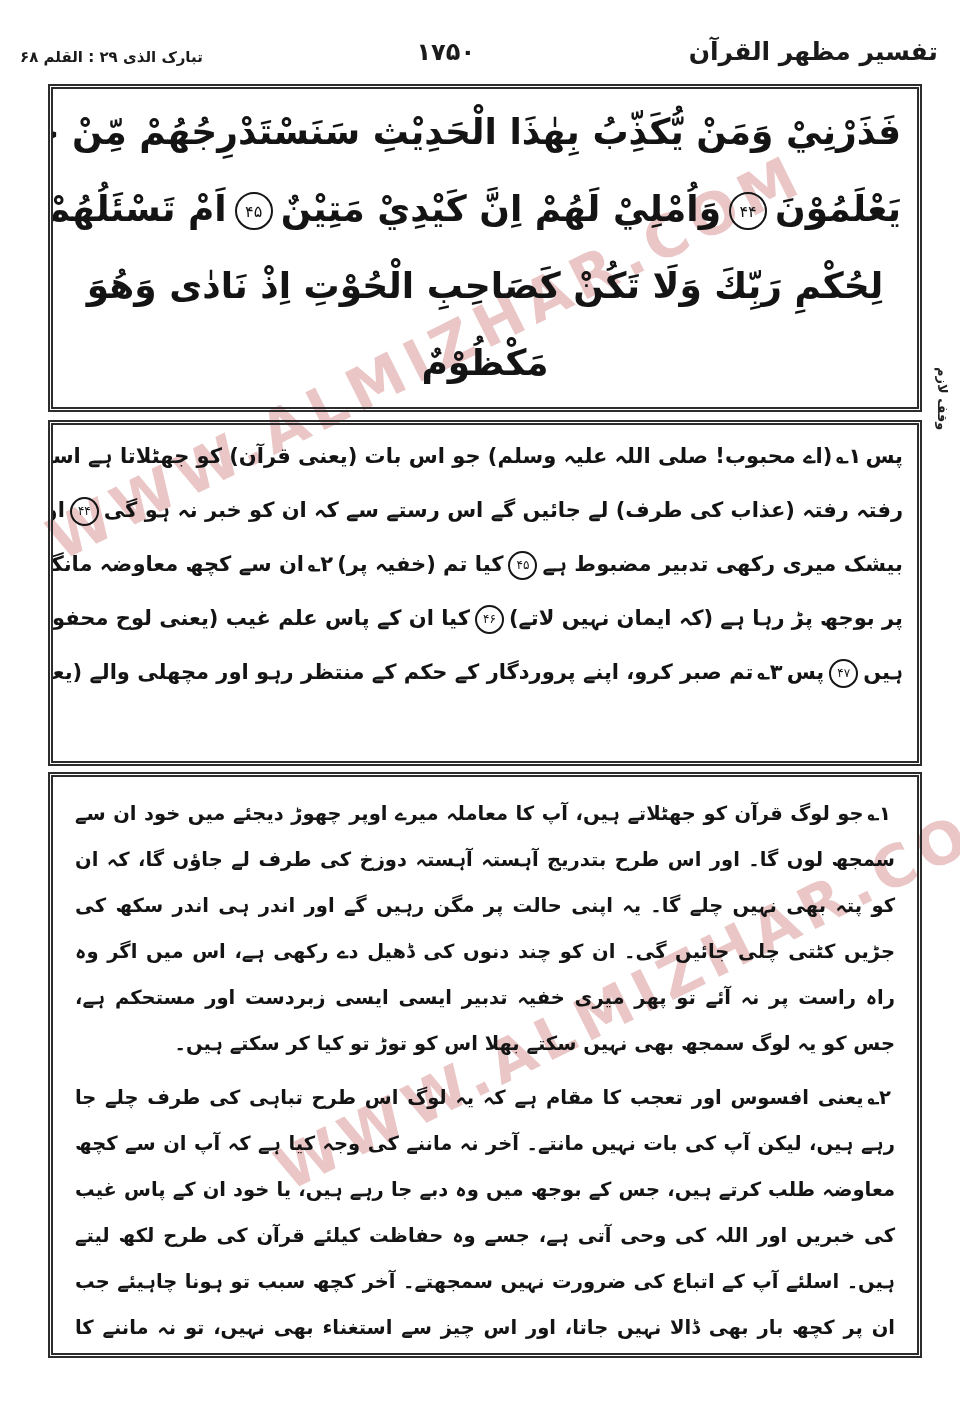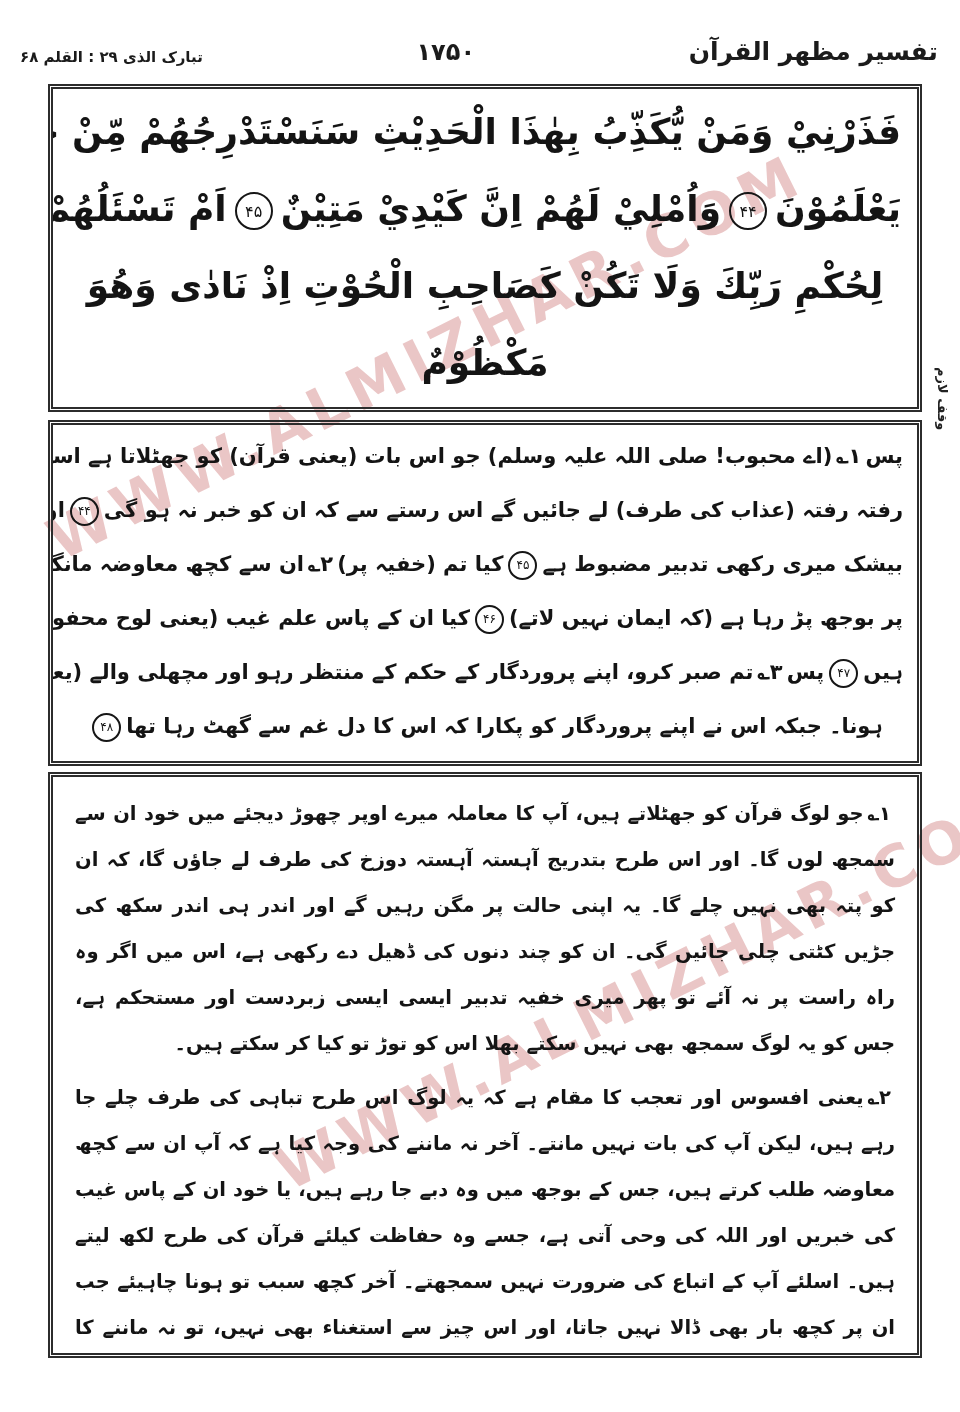--- a/index.html
+++ b/index.html
@@ -115,21 +115,20 @@
       <div class="q-line"><span>فَذَرْنِيْ وَمَنْ يُّكَذِّبُ بِهٰذَا الْحَدِيْثِ سَنَسْتَدْرِجُهُمْ مِّنْ حَيْثُ لَا</span></div>
       <div class="q-line"><span>يَعْلَمُوْنَ</span><span class="verse-num">۴۴</span><span>وَاُمْلِيْ لَهُمْ اِنَّ كَيْدِيْ مَتِيْنٌ</span><span class="verse-num">۴۵</span><span>اَمْ تَسْئَلُهُمْ اَجْرًا فَهُمْ</span></div>
       <div class="q-line center"><span>لِحُكْمِ رَبِّكَ وَلَا تَكُنْ كَصَاحِبِ الْحُوْتِ اِذْ نَادٰى وَهُوَ مَكْظُوْمٌ</span></div>
     </div>
   <div class="box trans-box" id="trans-box">
       <div class="t-line"><span>پس</span><span class="fn-marker">۱؎</span><span>(اے محبوب! صلی اللہ علیہ وسلم) جو اس بات (یعنی قرآن) کو جھٹلاتا ہے اسے مجھ پر چھوڑ دو۔ عنقریب ہم ان کو</span></div>
       <div class="t-line"><span>رفتہ رفتہ (عذاب کی طرف) لے جائیں گے اس رستے سے کہ ان کو خبر نہ ہو گی</span><span class="verse-num">۴۴</span><span>اور میں ان کو ڈھیل دوں گا،</span></div>
       <div class="t-line"><span>بیشک میری رکھی تدبیر مضبوط ہے</span><span class="verse-num">۴۵</span><span>کیا تم (خفیہ پر)</span><span class="fn-marker">۲؎</span><span>ان سے کچھ معاوضہ مانگتے ہو کہ جس کے تاوان کا ان</span></div>
       <div class="t-line"><span>پر بوجھ پڑ رہا ہے (کہ ایمان نہیں لاتے)</span><span class="verse-num">۴۶</span><span>کیا ان کے پاس علم غیب (یعنی لوح محفوظ) ہے کہ وہ لکھ رہے</span></div>
       <div class="t-line"><span>ہیں</span><span class="verse-num">۴۷</span><span>پس</span><span class="fn-marker">۳؎</span><span>تم صبر کرو، اپنے پروردگار کے حکم کے منتظر رہو اور مچھلی والے (یعنی یونس علیہ السلام) کی طرح نہ</span></div>
-      <div class="t-line center"><span>ہونا۔ جبکہ اس نے اپنے پروردگار کو پکارا کہ اس کا دل غم سے گھٹ رہا تھا</span><span class="verse-num">۴۸</span></div>
     </div>
   <div class="box comm-box" id="comm-box">
       <div class="c-para"><span class="fn-marker">۱؎</span><span>جو لوگ قرآن کو جھٹلاتے ہیں، آپ کا معاملہ میرے اوپر چھوڑ دیجئے میں خود ان سے سمجھ لوں گا۔ اور اس طرح بتدریج آہستہ آہستہ دوزخ کی طرف لے جاؤں گا، کہ ان کو پتہ بھی نہیں چلے گا۔ یہ اپنی حالت پر مگن رہیں گے اور اندر ہی اندر سکھ کی جڑیں کٹتی چلی جائیں گی۔ ان کو چند دنوں کی ڈھیل دے رکھی ہے، اس میں اگر وہ راہ راست پر نہ آئے تو پھر میری خفیہ تدبیر ایسی ایسی زبردست اور مستحکم ہے، جس کو یہ لوگ سمجھ بھی نہیں سکتے بھلا اس کو توڑ تو کیا کر سکتے ہیں۔</span></div>
       <div class="c-para"><span class="fn-marker">۲؎</span><span>یعنی افسوس اور تعجب کا مقام ہے کہ یہ لوگ اس طرح تباہی کی طرف چلے جا رہے ہیں، لیکن آپ کی بات نہیں مانتے۔ آخر نہ ماننے کی وجہ کیا ہے کہ آپ ان سے کچھ معاوضہ طلب کرتے ہیں، جس کے بوجھ میں وہ دبے جا رہے ہیں، یا خود ان کے پاس غیب کی خبریں اور اللہ کی وحی آتی ہے، جسے وہ حفاظت کیلئے قرآن کی طرح لکھ لیتے ہیں۔ اسلئے آپ کے اتباع کی ضرورت نہیں سمجھتے۔ آخر کچھ سبب تو ہونا چاہیئے جب ان پر کچھ بار بھی ڈالا نہیں جاتا، اور اس چیز سے استغناء بھی نہیں، تو نہ ماننے کا سبب بجز عناد اور ہٹ دھرمی کے اور کیا ہو سکتا ہے۔</span></div>
     </div>
 
   <div class="margin-note">وقف لازم</div>
 
 </div>
 

